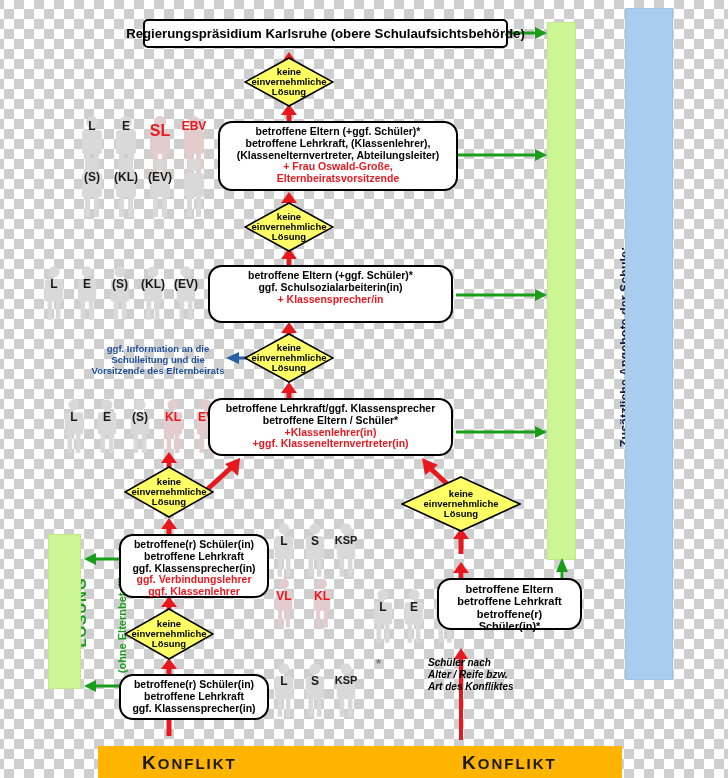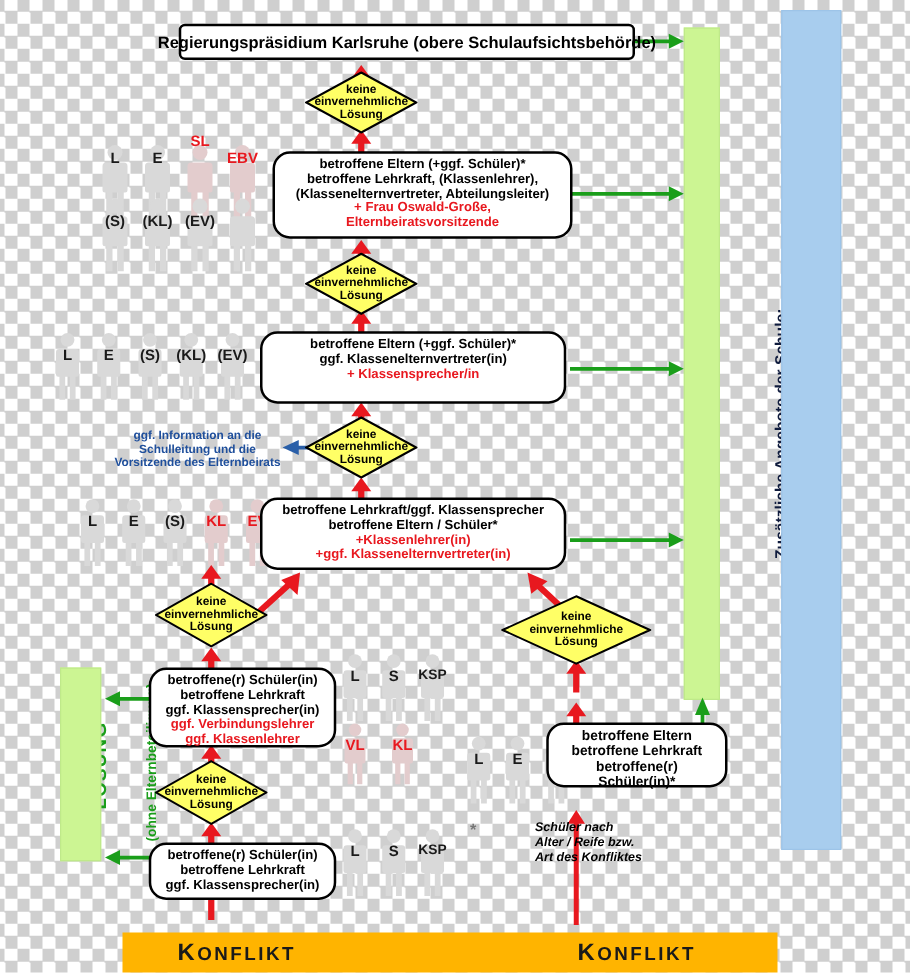--- a/index.html
+++ b/index.html
@@ -175,21 +175,21 @@
       </svg>
   </div>
   <div class="plabel" style="left:113px;top:119px;width:26px;font-size:12px;">E</div>
 
   <div class="person" style="left:147px;top:115px;">
     <svg width="26" height="62" viewBox="0 0 26 62">
         <circle cx="13" cy="7" r="6" fill="#e3cccd"></circle>
         <path d="M6 15h14a3 3 0 0 1 3 3v19a2 2 0 0 1-2 2h-1v20h-5V39h-4v20h-5V39h-1a2 2 0 0 1-2-2V18a3 3 0 0 1 3-3z" fill="#e3cccd"></path>
       </svg>
   </div>
-  <div class="plabel red" style="left:147px;top:106px;width:26px;font-size:12px;">SL</div>
+  <div class="plabel red" style="left:147px;top:122px;width:26px;font-size:16px;">SL</div>
 
   <div class="person" style="left:181px;top:115px;">
     <svg width="26" height="62" viewBox="0 0 26 62">
         <circle cx="13" cy="7" r="6" fill="#e3cccd"></circle>
         <path d="M6 15h14a3 3 0 0 1 3 3v19a2 2 0 0 1-2 2h-1v20h-5V39h-4v20h-5V39h-1a2 2 0 0 1-2-2V18a3 3 0 0 1 3-3z" fill="#e3cccd"></path>
       </svg>
   </div>
   <div class="plabel red" style="left:178px;top:119px;width:32px;font-size:12px;">EBV</div>
 
   <div class="person" style="left:79px;top:158px;">
@@ -636,21 +636,21 @@
 
   <div class="rbox" style="left:218px;top:121px;width:240px;height:70px;font-size:10.5px;">
     <span class="blk">betroffene Eltern (+ggf. Schüler)*</span>
     <span class="blk">betroffene Lehrkraft, (Klassenlehrer),</span>
     <span class="blk">(Klassenelternvertreter,  Abteilungsleiter)</span>
     <span class="red">+ Frau Oswald-Große, Elternbeiratsvorsitzende</span>
   </div>
 
   <div class="rbox" style="left:208px;top:265px;width:245px;height:58px;font-size:10.5px;">
     <span class="blk">betroffene Eltern (+ggf. Schüler)*</span>
-    <span class="blk">ggf. Klassenelternvertreter(in)</span>
+    <span class="blk">ggf. Schulsozialarbeiterin(in)</span>
     <span class="red">+ Klassensprecher/in</span>
   </div>
 
   <div class="rbox" style="left:208px;top:398px;width:245px;height:58px;font-size:10.5px;">
     <span class="blk">betroffene Lehrkraft/ggf. Klassensprecher</span>
     <span class="blk">betroffene Eltern / Schüler*</span>
     <span class="red">+Klassenlehrer(in)</span>
     <span class="red">+ggf. Klassenelternvertreter(in)</span>
   </div>
 

